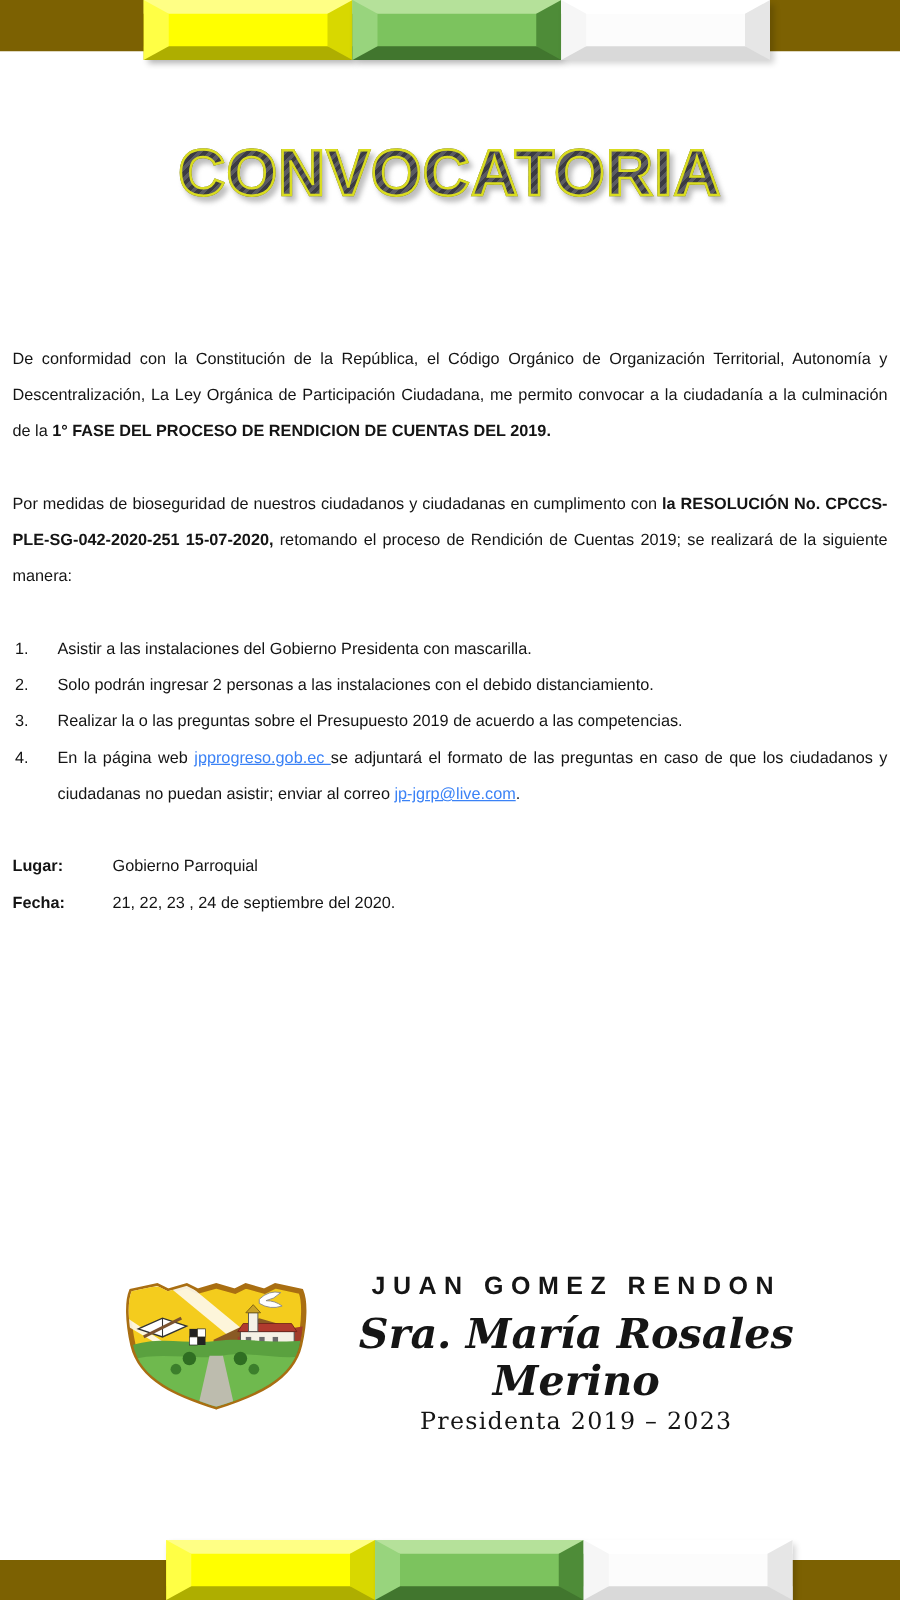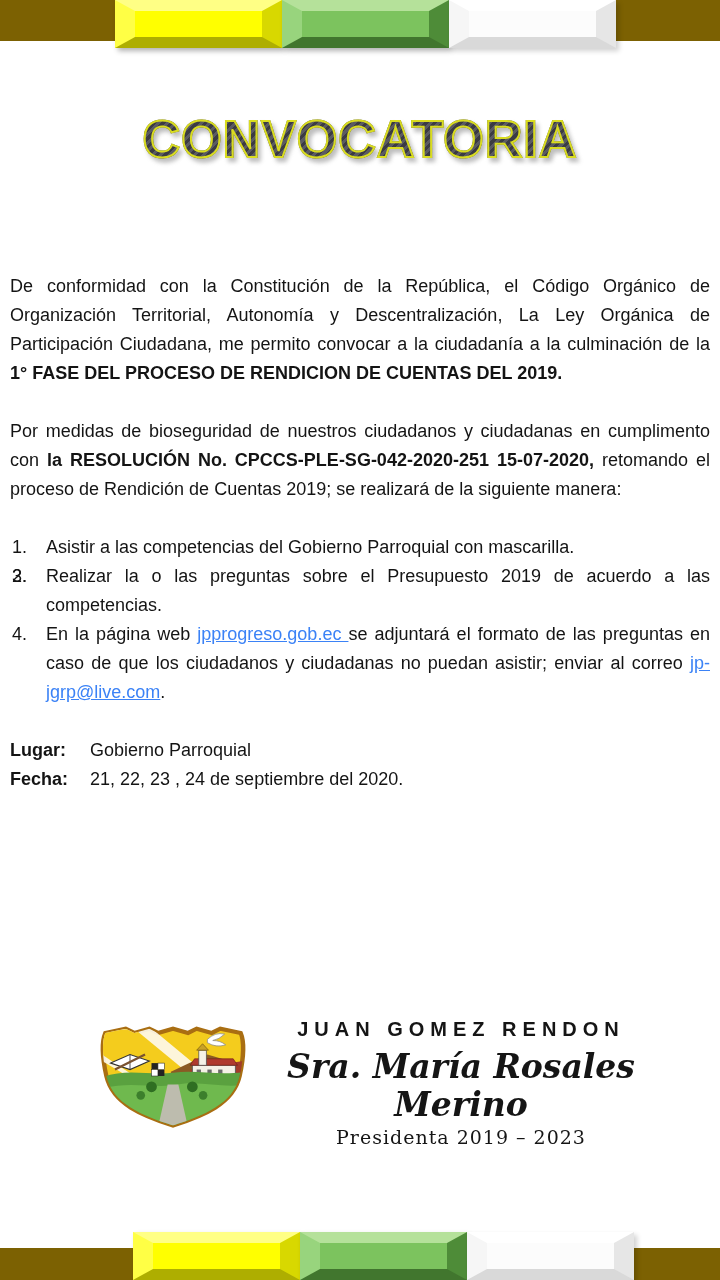--- a/index.html
+++ b/index.html
@@ -30,21 +30,21 @@
   }
   @supports ((-webkit-background-clip:text) or (background-clip:text)){
     .title{
       background:repeating-linear-gradient(135deg,#5a5a62 0 3px,#3b3b43 3px 6px);
       -webkit-background-clip:text;background-clip:text;color:transparent;
     }
   }
 
   
   .content{position:absolute;top:272px;left:10px;width:700px;
-    font-size:18px;line-height:29px;text-align:justify;}
+    font-size:13px;line-height:29px;text-align:justify;}
   .content p{margin:0 0 29px 0;}
   .bold{font-weight:bold;}
 
   ol.steps{list-style:none;margin:0 0 29px 0;padding:0;}
   ol.steps li{position:relative;padding-left:36px;text-align:justify;}
   ol.steps .num{position:absolute;left:2px;top:0;}
 
   .detail-row{text-align:left;}
   .detail-label{display:inline-block;width:80px;font-weight:bold;}
 
@@ -76,24 +76,25 @@
 
 <div class="content">
 
   <p><span>De conformidad con la Constitución de la República, el Código Orgánico de Organización Territorial, Autonomía y Descentralización, La Ley Orgánica de Participación Ciudadana, me permito convocar a la ciudadanía a la culminación de la </span><span class="bold">1°  FASE  DEL PROCESO DE RENDICION DE CUENTAS DEL 2019.</span></p>
 
   <p><span>Por medidas de bioseguridad de nuestros ciudadanos y ciudadanas en cumplimento con </span><span class="bold">la RESOLUCIÓN No. CPCCS-PLE-SG-042-2020-251 15-07-2020,</span><span> retomando el proceso de Rendición de Cuentas 2019; se realizará de la siguiente manera:</span></p>
 
   <ol class="steps">
     <li>
       <span class="num">1.</span>
-      <span>Asistir a las competencias del Gobierno Parroquial con mascarilla.</span>
+      <span>Asistir a las instalaciones del Gobierno Presidenta con mascarilla.</span>
     </li>
     <li>
       <span class="num">2.</span>
+      <span>Solo podrán ingresar 2 personas a las instalaciones con el debido distanciamiento.</span>
     </li>
     <li>
       <span class="num">3.</span>
       <span>Realizar la o las preguntas sobre el Presupuesto 2019 de acuerdo a las competencias.</span>
     </li>
     <li>
       <span class="num">4.</span>
       <span><span>En la página web </span><span class="link">jpprogreso.gob.ec </span><span>se adjuntará el formato de las preguntas en caso de que los ciudadanos y ciudadanas no puedan asistir; enviar al correo </span><span class="link">jp-jgrp@live.com</span><span>.</span></span>
     </li>
   </ol>

